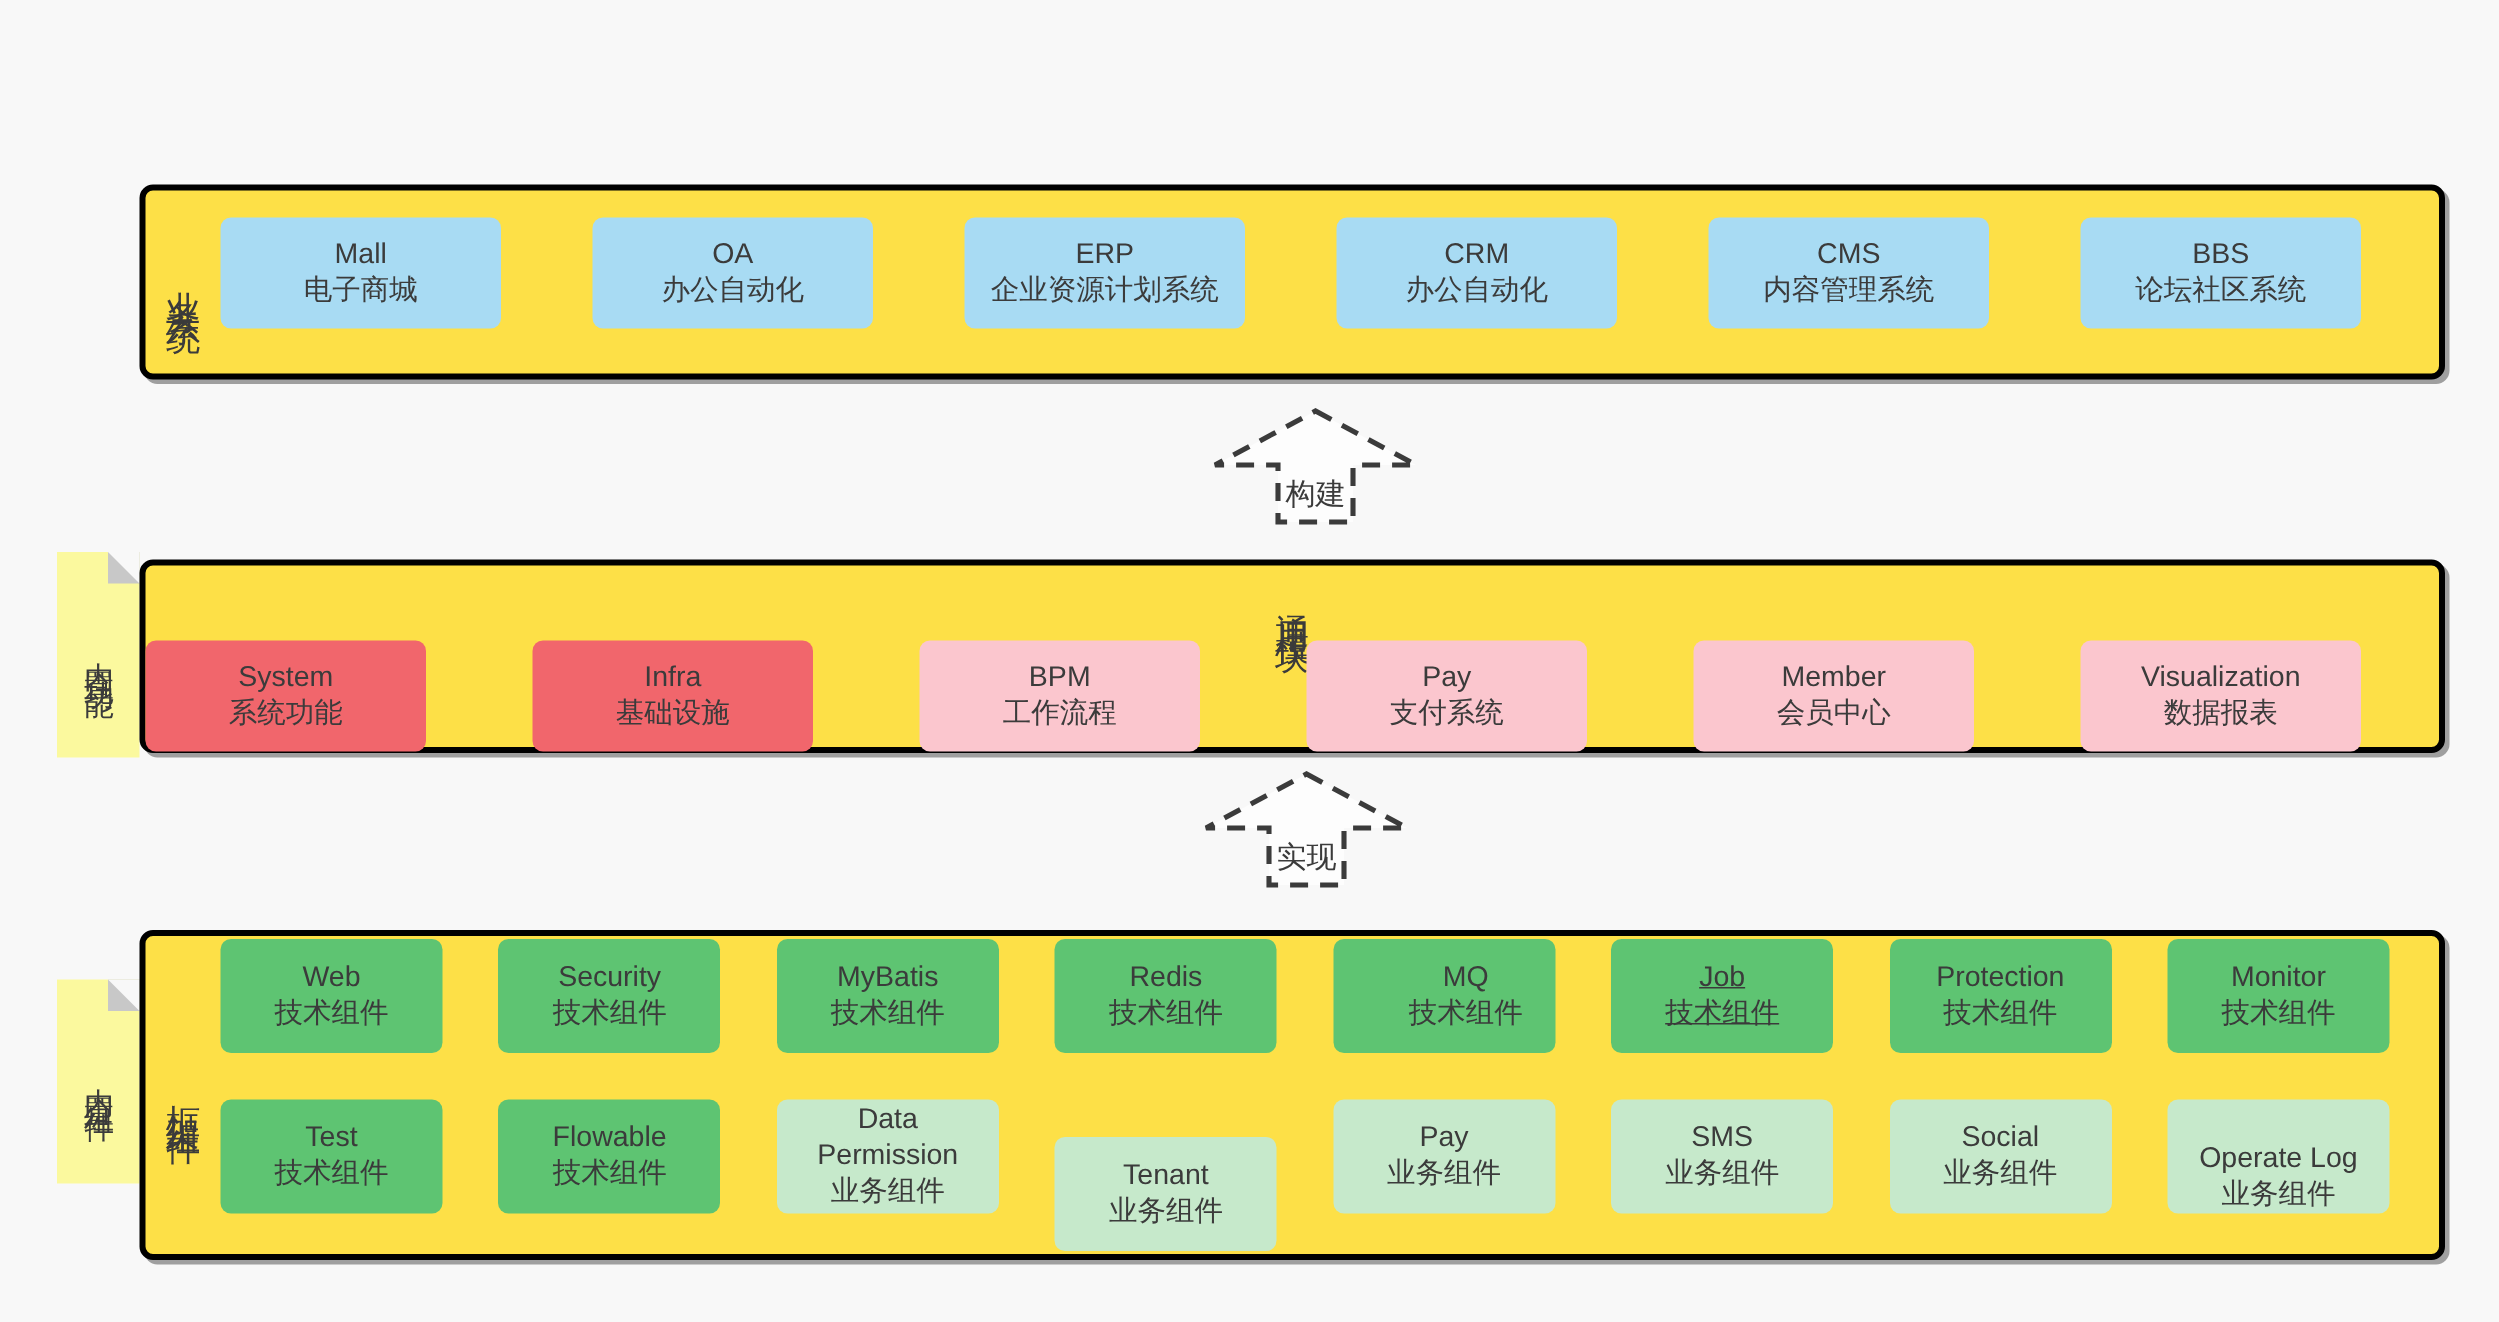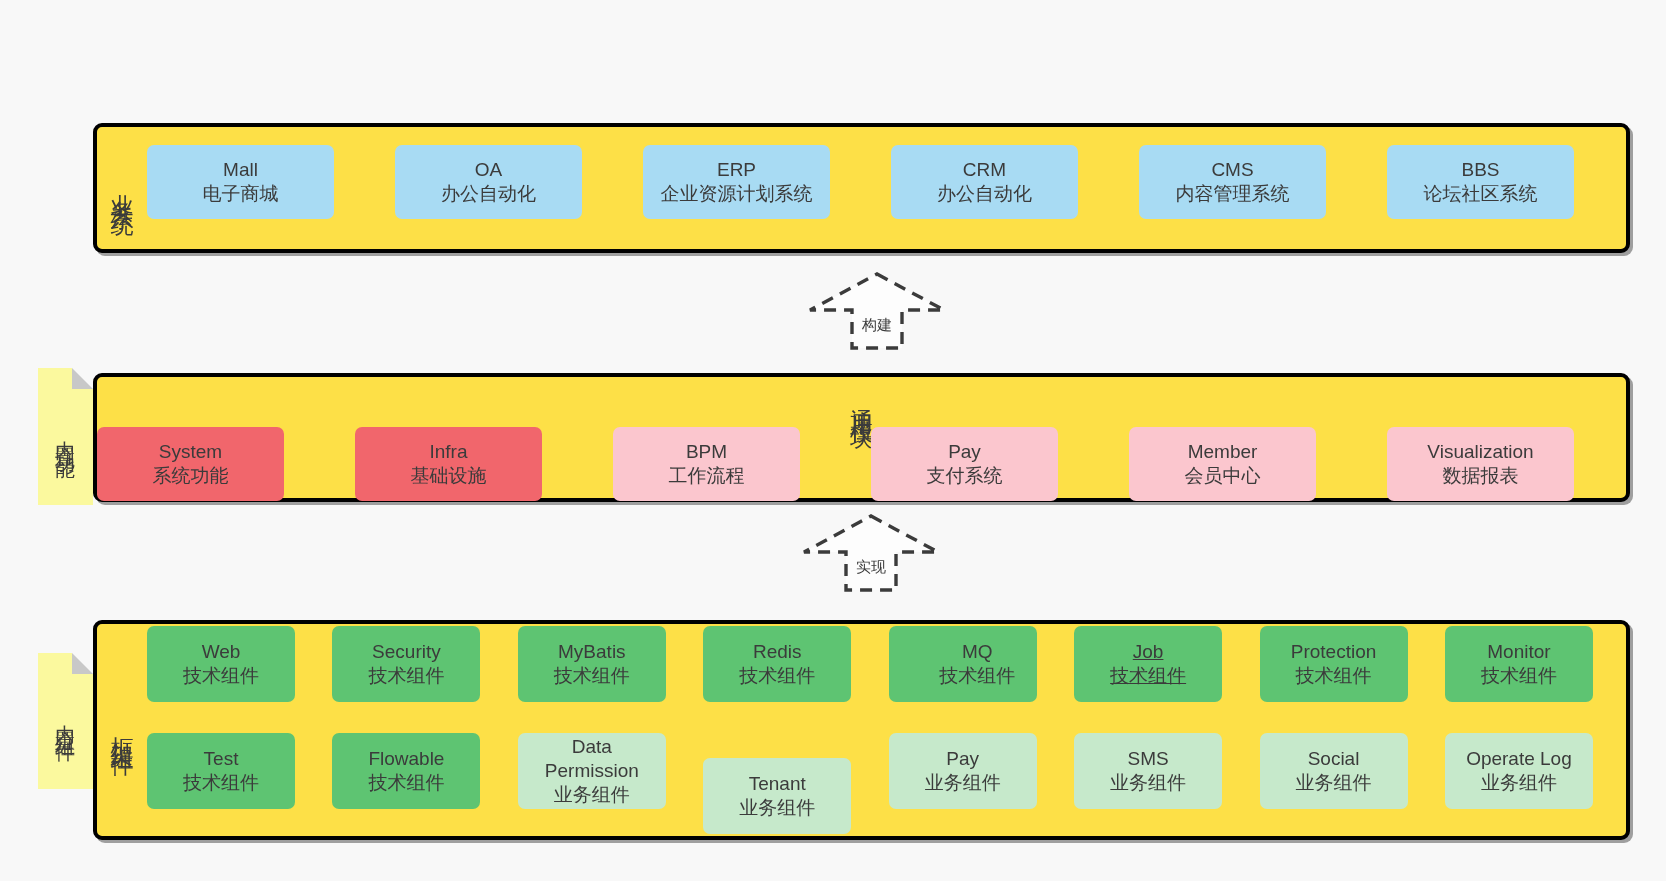--- a/index.html
+++ b/index.html
@@ -38,21 +38,21 @@
     content:"";position:absolute;top:0;right:0;width:0;height:0;border-style:solid;
     border-width:0 21px 21px 0;border-color:#f8f8f8 #f8f8f8 #c8c8c8 #c8c8c8;
   }
   .tab .v-text{font-size:20px;letter-spacing:6px;}
   .arrow{position:absolute;width:142px;height:80px;z-index:0;}
   #arrow0{left:806px;top:272px;}
   #arrow1{left:800px;top:514px;}
   .arrow svg{display:block;width:142px;height:78px;}
   .arrow-label{
     position:absolute;left:50%;top:44px;transform:translateX(-50%);
-    font-size:15px;background:#fdfdfd;padding:0 2px;white-space:nowrap;
+    font-size:20px;background:#fdfdfd;padding:0 2px;white-space:nowrap;
   }
 </style>
 </head>
 <body>
 
 <div class="diagram">
 
   <div class="tab" id="tab1">
     <span class="v-text">内置功能</span>
     <span></span>
@@ -205,21 +205,21 @@
             <div class="box-desc">业务组件</div>
           </div>
           <div class="box" style="background: rgb(198, 233, 203);">
             <div class="box-name">SMS</div>
             <div class="box-desc">业务组件</div>
           </div>
           <div class="box" style="background: rgb(198, 233, 203);">
             <div class="box-name">Social</div>
             <div class="box-desc">业务组件</div>
           </div>
-          <div class="box" style="background: rgb(198, 233, 203);">
+          <div class="box" style="background: rgb(198, 233, 203); justify-content: flex-end;">
             <div class="box-name">Operate Log</div>
             <div class="box-desc">业务组件</div>
           </div>
         </div>
       </div>
   </div>
 
 </div>
 
 </body></html>

